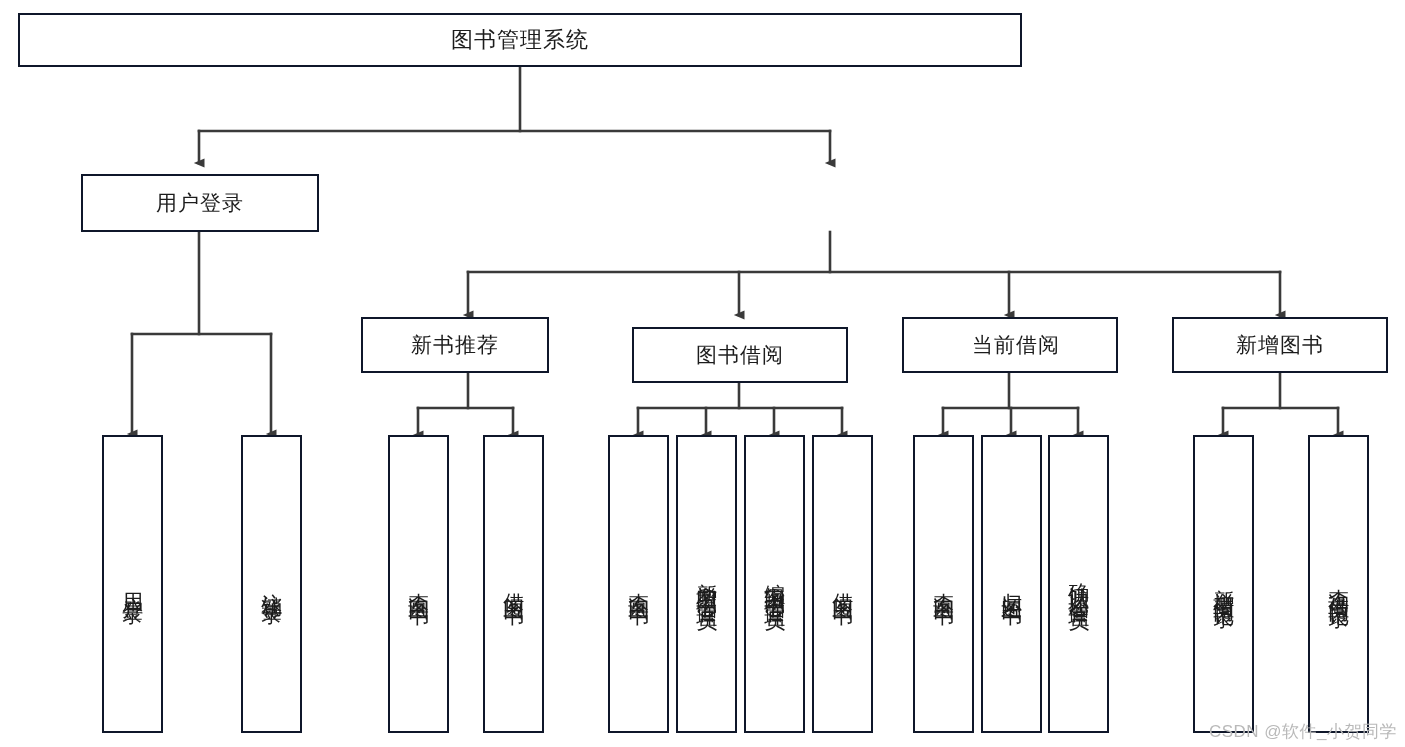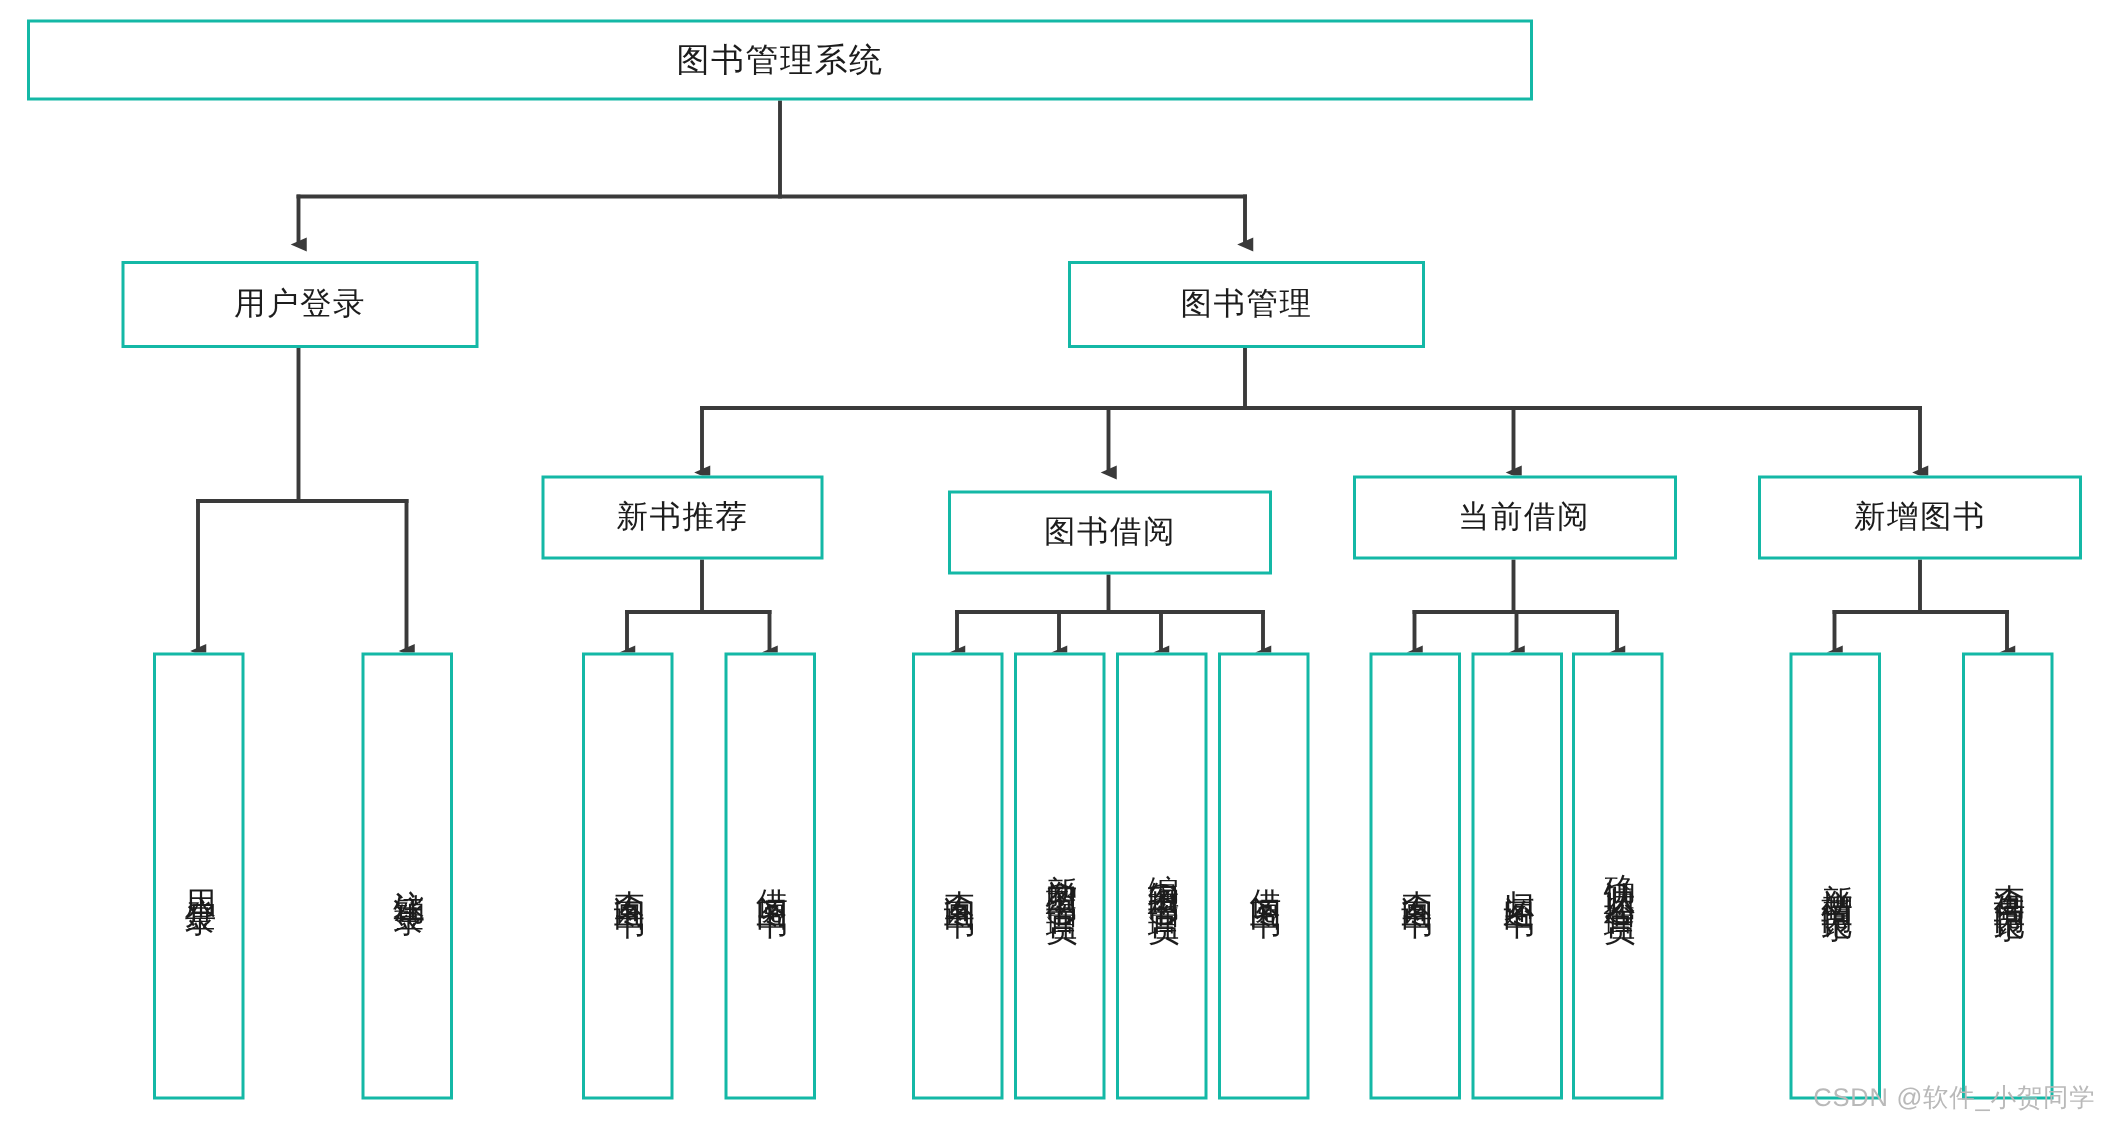--- a/index.html
+++ b/index.html
@@ -21,21 +21,21 @@
     position: absolute;
     left: 0;
     top: 0;
     width: 1405px;
     height: 747px;
     pointer-events: none;
   }
   .node {
     position: absolute;
     box-sizing: border-box;
-    border: 2px solid #14b8a6;
+    border: 2px solid #0f172a;
     background: #ffffff;
     display: flex;
     align-items: center;
     justify-content: center;
     color: #1c1c1c;
   }
   .node.horiz {
     font-size: 21px;
     letter-spacing: 1px;
     line-height: 1.2;
@@ -126,23 +126,20 @@
     </g>
   </svg>
 
   <div class="node horiz root" style="left:18px; top:13px; width:1004px; height:54px;">
     <span>图书管理系统</span>
   </div>
 
   <div class="node horiz" style="left:81px; top:174px; width:238px; height:58px;">
     <span>用户登录</span>
   </div>
-  <div class="node horiz" style="left:712px; top:174px; width:238px; height:58px;">
-    <span>图书管理</span>
-  </div>
 
   <div class="node horiz" style="left:361px; top:317px; width:188px; height:56px;">
     <span>新书推荐</span>
   </div>
   <div class="node horiz" style="left:632px; top:317px; width:216px; height:56px;margin-top:10px;">
     <span>图书借阅</span>
   </div>
   <div class="node horiz" style="left:902px; top:317px; width:216px; height:56px;padding-left:12px;">
     <span>当前借阅</span>
   </div>

